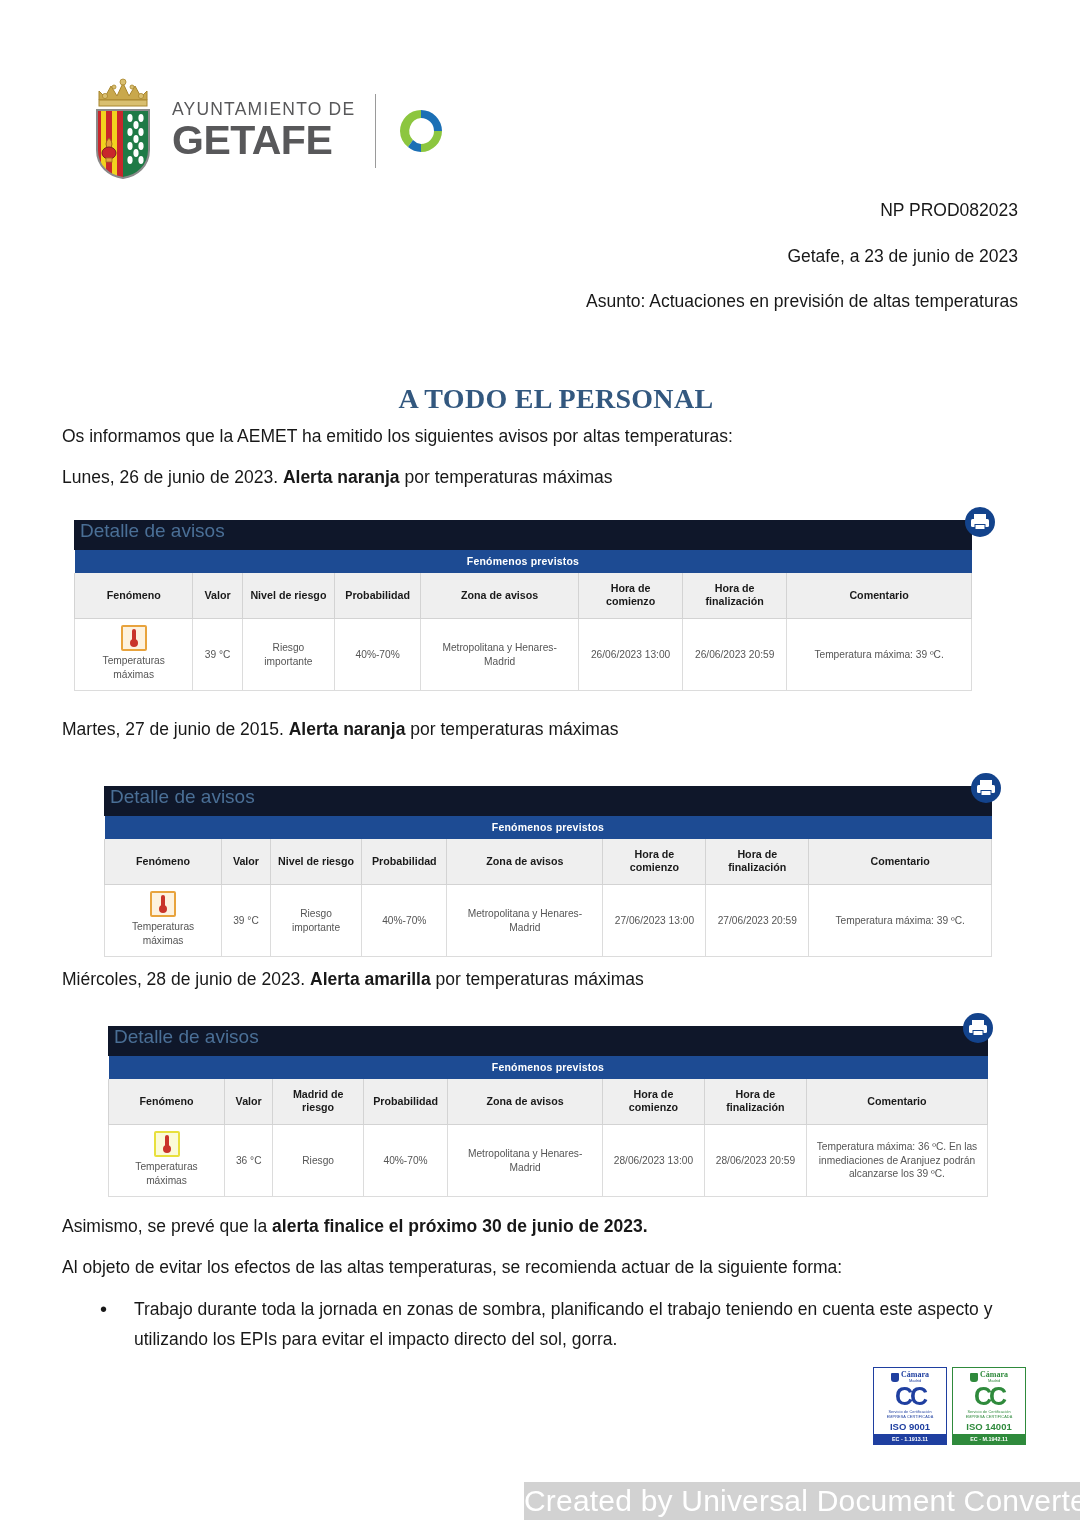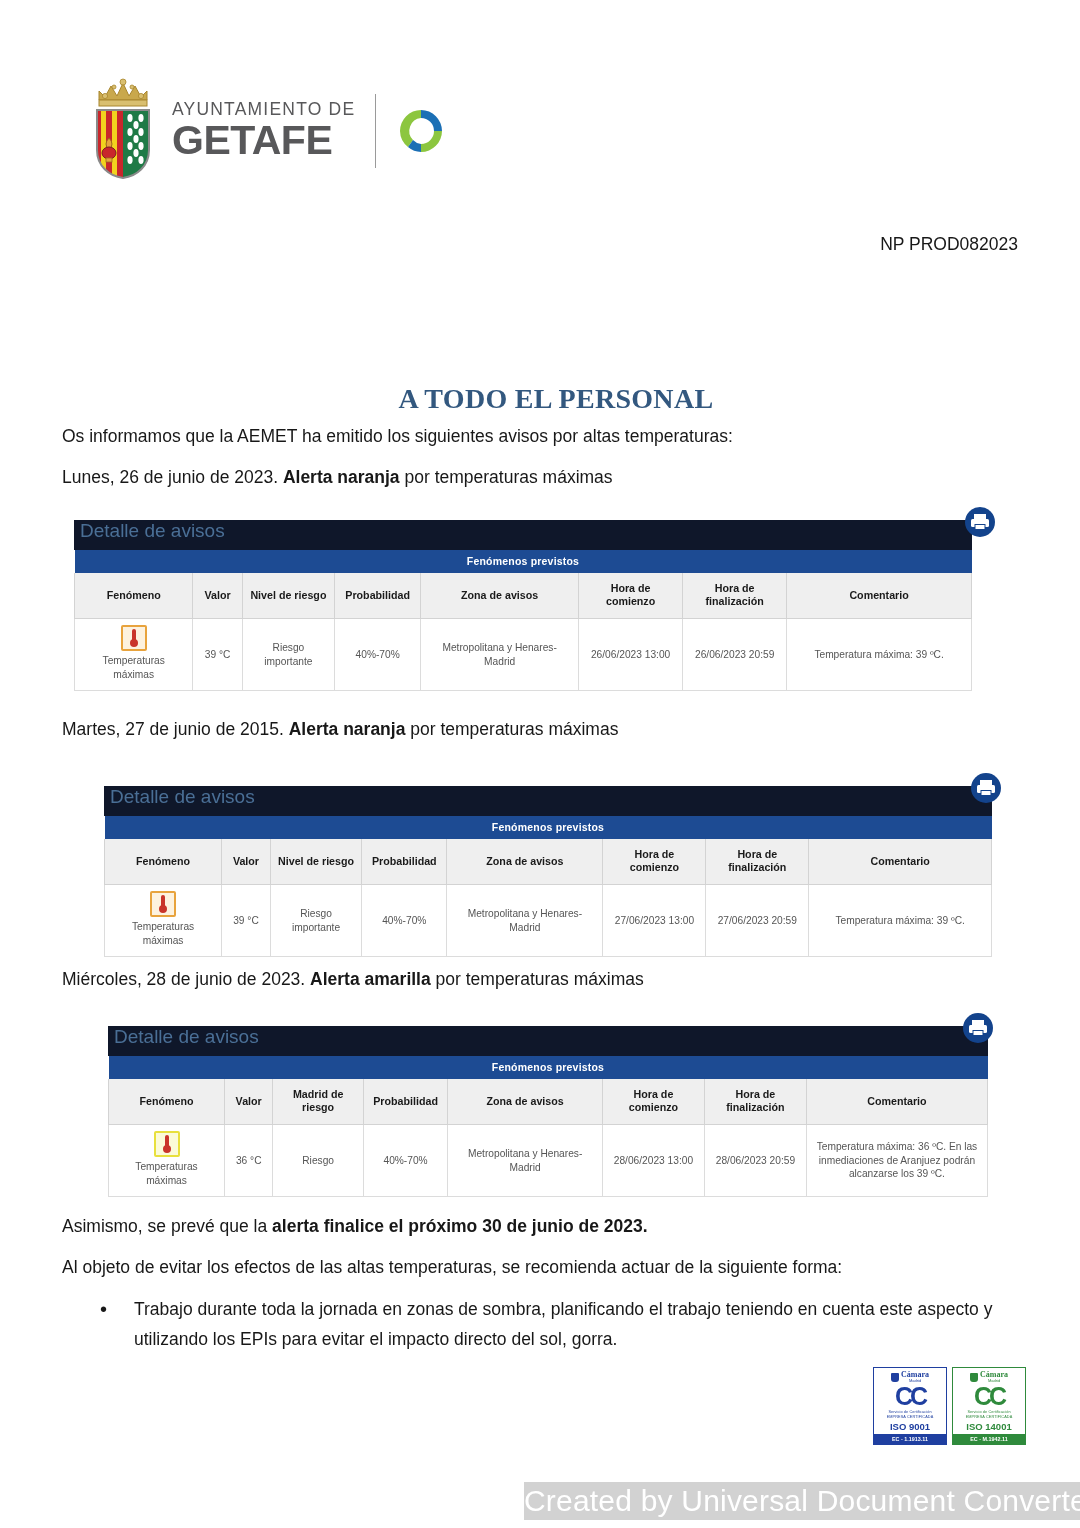--- a/index.html
+++ b/index.html
@@ -99,21 +99,21 @@
     text-align: center;
     line-height: 1.25;
     margin-top: 3px;
     letter-spacing: 0.2px;
   }
 
   
   .meta {
     position: absolute;
     right: 62px;
-    top: 236px;
+    top: 202px;
     text-align: right;
     font-size: 17.5px;
     line-height: 1;
   }
   .meta div { margin-bottom: 28px; }
 
   
   .doc-title {
     position: absolute;
     top: 383px;
@@ -392,20 +392,22 @@
       <path d="M27 6 A21 21 0 0 1 48 27 L40 27 A13 13 0 0 0 27 14 Z" fill="#1b6fb5"></path>
       <path d="M48 27 A21 21 0 0 1 27 48 L27 40 A13 13 0 0 0 40 27 Z" fill="#8cc63f"></path>
       <path d="M27 48 A21 21 0 0 1 14 43 L19 36 A13 13 0 0 0 27 40 Z" fill="#1b6fb5"></path>
       <circle cx="27" cy="27" r="7" fill="#ffffff"></circle>
     </svg>
   </div>
 </div>
 
 <div class="meta">
   <div>NP PROD082023</div>
+  <div>Getafe, a 23 de junio de 2023</div>
+  <div>Asunto: Actuaciones en previsión de altas temperaturas</div>
 </div>
 
 <div class="doc-title">A TODO EL PERSONAL</div>
 
 <div class="para p-intro">Os informamos que la AEMET ha emitido los siguientes avisos por altas temperaturas:</div>
 
 <div class="para p-lunes">
   <span>Lunes, 26 de junio de 2023. </span><b>Alerta naranja</b><span> por temperaturas máximas</span>
 </div>
 

